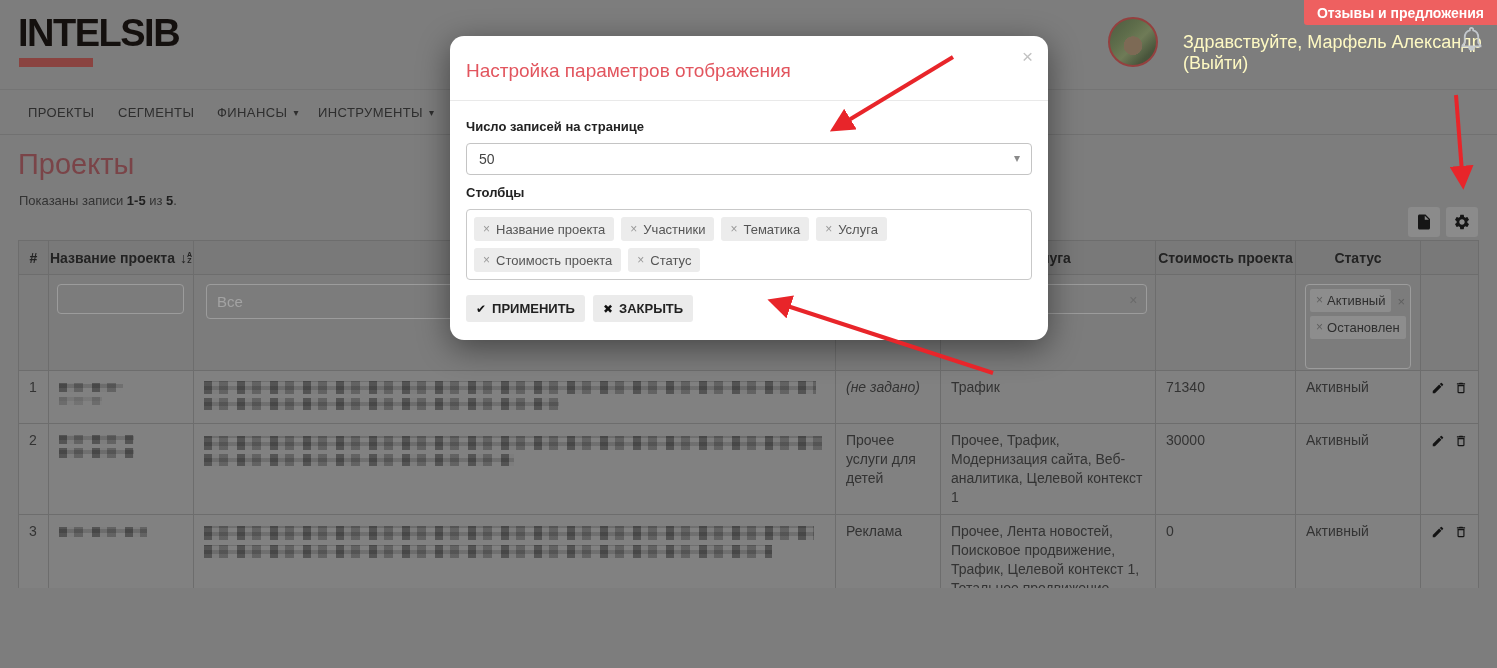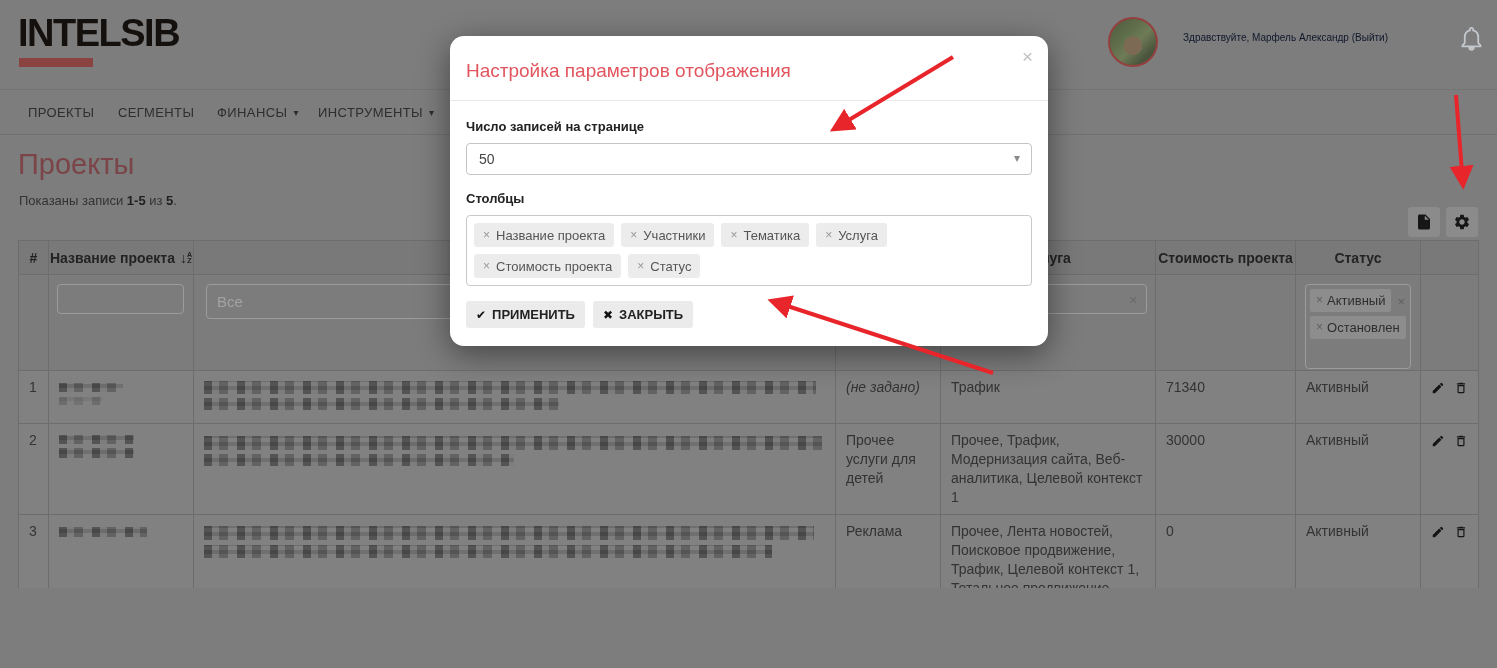--- a/index.html
+++ b/index.html
@@ -11,21 +11,21 @@
   .logo { position:absolute; left:18px; top:12px; font-size:38px; font-weight:900; letter-spacing:-1.5px; color:#14100e; }
   .logo-bar { position:absolute; left:19px; top:58px; width:74px; height:9px; background:#8a4340; }
 
   .feedback-btn { position:absolute; right:0; top:0; height:25px; padding:0 13px; background:#ee6060; color:#fff;
     font-size:14px; font-weight:700; display:flex; align-items:center; border-radius:0 0 0 3px; z-index:5; }
 
   .avatar { position:absolute; left:1108px; top:17px; width:50px; height:50px; border-radius:50%;
     border:2px solid #94403f; overflow:hidden;
     background:radial-gradient(circle at 50% 58%, #7d6a55 0 26%, transparent 27%),
                linear-gradient(135deg,#4d5a40 0%,#5f6e4b 35%,#6f7b57 55%,#49563c 80%,#3e4a34 100%); }
-  .greeting { position:absolute; left:1183px; top:32px; font-size:10px; color:#0f172a; }
+  .greeting { position:absolute; left:1183px; top:32px; font-size:18px; color:#fef9c3; }
   .bell { position:absolute; left:1458px; top:25px; width:27px; height:27px; }
 
   .navbar { position:absolute; left:0; top:89px; width:1497px; height:46px;
     border-top:1px solid #747474; border-bottom:1px solid #717171; }
   .nav-item { position:absolute; top:0; height:44px; display:flex; align-items:center; gap:6px;
     font-size:13px; letter-spacing:.4px; color:#2e2e2e; cursor:pointer; }
   .nav-caret { font-size:10px; color:#2e2e2e; }
 
   .page-title { position:absolute; left:18px; top:148px; font-size:29px; color:#7a4448; }
   .summary { position:absolute; left:19px; top:193px; font-size:13px; color:#333; }
@@ -71,21 +71,21 @@
 
   
   .modal { position:absolute; left:450px; top:36px; width:598px; background:#fff; border-radius:14px;
     box-shadow:0 8px 32px rgba(0,0,0,.45); z-index:10; }
   .modal-head { position:relative; padding:24px 16px 18px; border-bottom:1px solid #e9e9e9; }
   .modal-title { font-size:19px; color:#e2555e; }
   .modal-close { position:absolute; right:15px; top:10px; font-size:19px; color:#c2c2c2; cursor:pointer; }
   .modal-body { padding:14px 16px 18px; }
   .m-label { font-size:13px; font-weight:700; color:#222; margin:4px 0 9px; }
   .dd { position:relative; height:32px; border:1px solid #c4c4c4; border-radius:4px; display:flex;
-    align-items:center; padding:0 12px; font-size:14px; color:#444; margin-bottom:16px; cursor:pointer; }
+    align-items:center; padding:0 12px; font-size:14px; color:#444; margin-bottom:10px; cursor:pointer; }
   .dd-caret { position:absolute; right:11px; top:7px; color:#8a8a8a; font-size:12px; }
   .tags { border:1px solid #c9c9c9; border-radius:4px; padding:7px; display:flex; flex-wrap:wrap; gap:7px;
     min-height:60px; align-content:flex-start; margin-bottom:15px; }
   .mchip { background:#ececec; border-radius:3px; padding:4px 9px; font-size:13px; color:#555;
     display:inline-flex; align-items:center; gap:6px; height:24px; }
   .mchip .x { color:#999; font-size:12px; cursor:pointer; }
   .btns { display:flex; gap:8px; }
   .mbtn { background:#ebebeb; border:none; border-radius:3px; padding:6px 10px; font-size:13px; font-weight:700;
     color:#222; display:inline-flex; align-items:center; gap:6px; cursor:pointer; font-family:inherit; }
   .mbtn .ic { font-size:12px; color:#111; }
@@ -93,20 +93,21 @@
   .arrows { position:absolute; left:0; top:0; width:1497px; height:668px; z-index:20; pointer-events:none; }
 </style>
 </head>
 <body>
 
 <div id="stage">
 
   <div class="logo">INTELSIB</div>
   <div class="logo-bar"></div>
 
+  <div class="feedback-btn">Отзывы и предложения</div>
   <div class="avatar"></div>
   <div class="greeting">Здравствуйте, Марфель Александр (Выйти)</div>
   <svg class="bell" viewBox="0 0 24 24" fill="none" stroke="#c3c8cd" stroke-width="1.6">
     <path d="M12 22c1.1 0 2-.9 2-2h-4c0 1.1.9 2 2 2zM18 16v-5c0-3.1-1.6-5.6-4.5-6.3V4c0-.8-.7-1.5-1.5-1.5S10.5 3.2 10.5 4v.7C7.6 5.4 6 7.9 6 11v5l-2 2v1h16v-1l-2-2z"></path>
   </svg>
 
   <div class="navbar">
     <div class="nav-item" style="left:28px">
       <span>ПРОЕКТЫ</span>
     </div>

